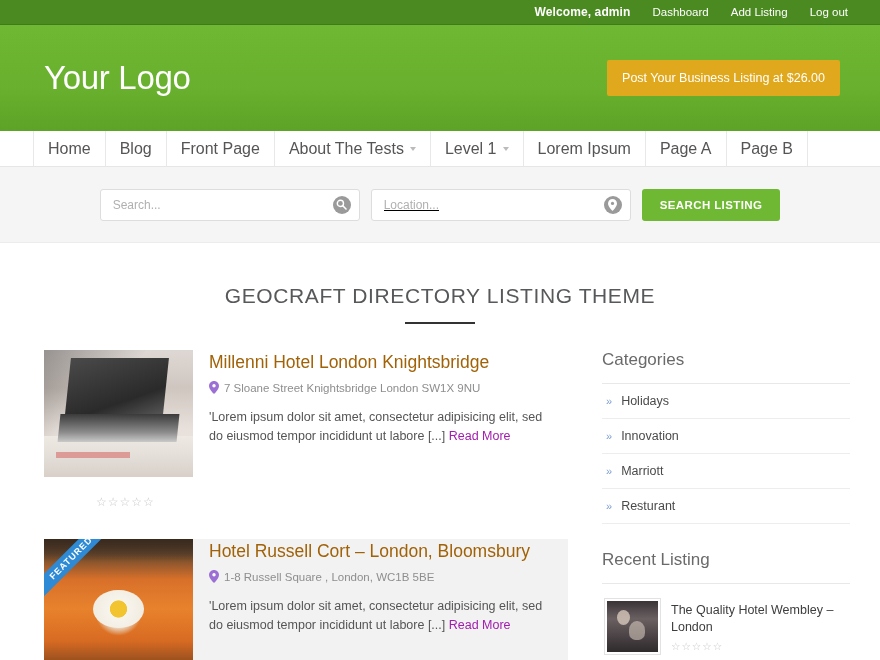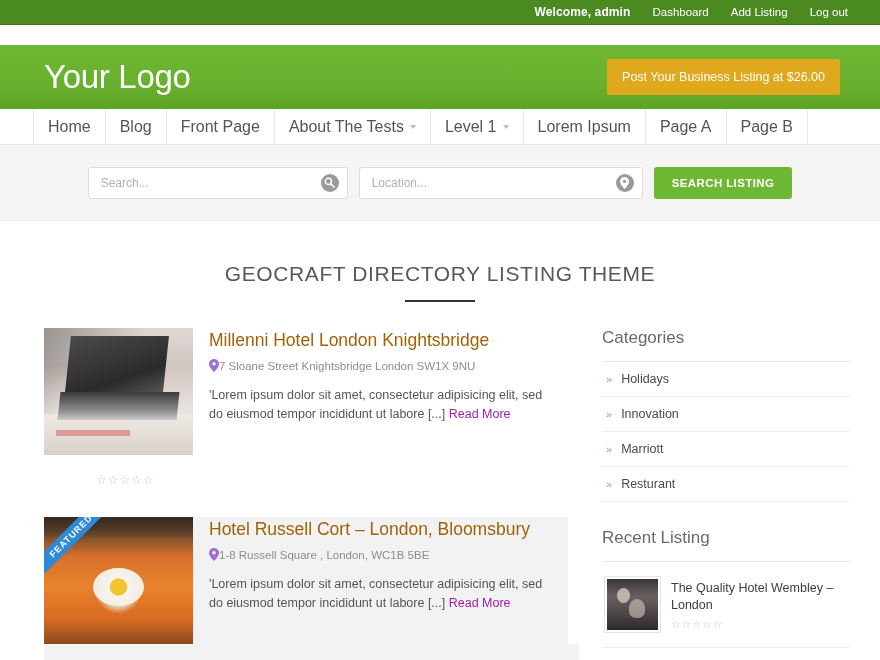--- a/index.html
+++ b/index.html
@@ -28,28 +28,27 @@
     letter-spacing: .1px;
   }
   .topbar a {
     color: #ffffff;
     font-size: 11.5px;
     text-decoration: none;
   }
 
   
   .header {
-    height: 64px;
+    height: 106px;
     background: linear-gradient(to bottom, #6fb833 0%, #68b02d 60%, #5da327 100%);
     display: flex;
     align-items: center;
     justify-content: space-between;
     padding: 0 40px 0 44px;
     position: relative;
-    margin-top: 20px;
   }
   .logo {
     color: #ffffff;
     font-size: 33px;
     font-weight: normal;
     letter-spacing: -0.3px;
   }
   .post-btn {
     background: #e0a81c;
     color: #ffffff;
@@ -105,21 +104,21 @@
   .field {
     position: relative;
     background: #ffffff;
     border: 1px solid #dddddd;
     border-radius: 3px;
     height: 32px;
     display: flex;
     align-items: center;
   }
   .field.search-field { width: 260px; }
-  .field.loc-field { width: 284px; }
+  .field.loc-field { width: 260px; text-decoration: underline; }
   .field input {
     border: none;
     outline: none;
     background: transparent;
     font-size: 12px;
     color: #555;
     font-family: "Liberation Sans", sans-serif;
     padding: 0 34px 0 12px;
     width: 100%;
     height: 100%;
@@ -213,20 +212,21 @@
   .listing-title {
     font-size: 17.5px;
     color: #a16207;
     font-weight: normal;
     margin-bottom: 8px;
     line-height: 1.2;
   }
   .addr-row {
     display: flex;
     align-items: center;
+    gap: 5px;
     margin-bottom: 14px;
   }
   .pin-icon { display: block; }
   .addr-text {
     font-size: 11.5px;
     color: #8e8e8e;
   }
   .excerpt {
     font-size: 12.5px;
     color: #555555;

